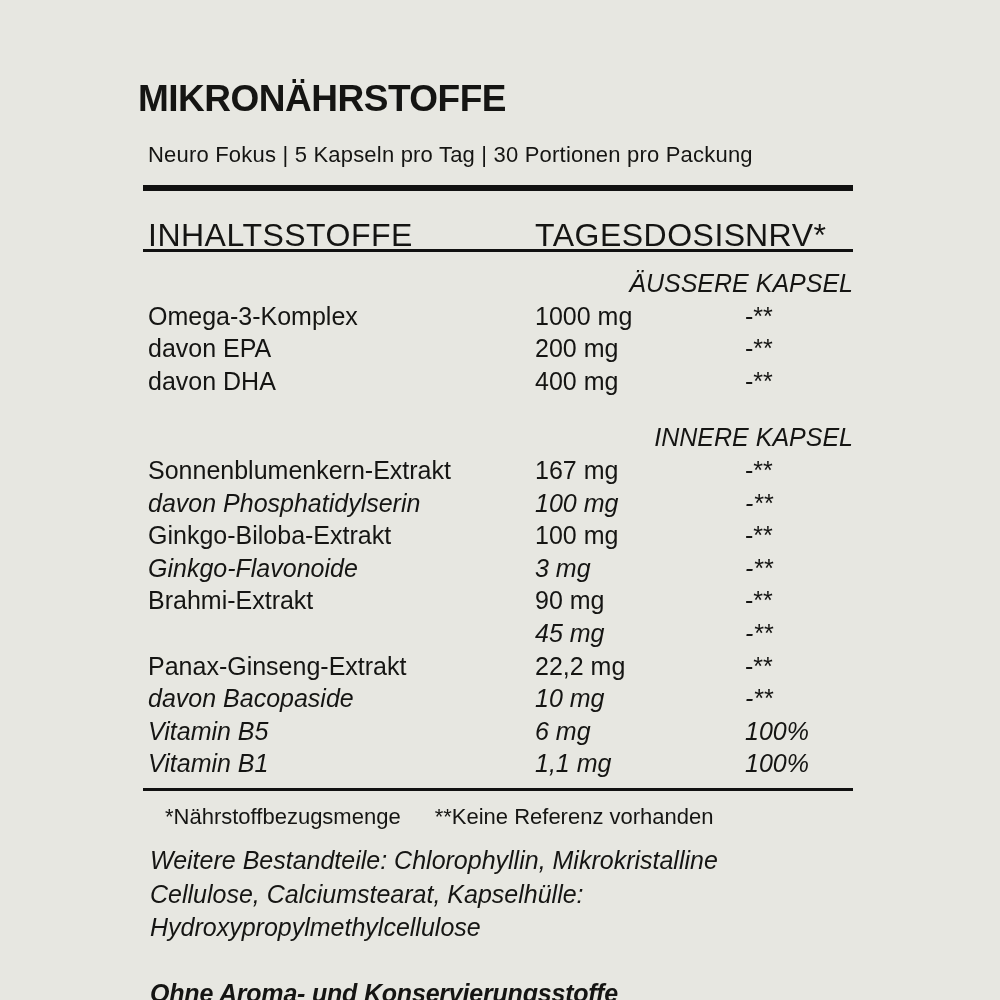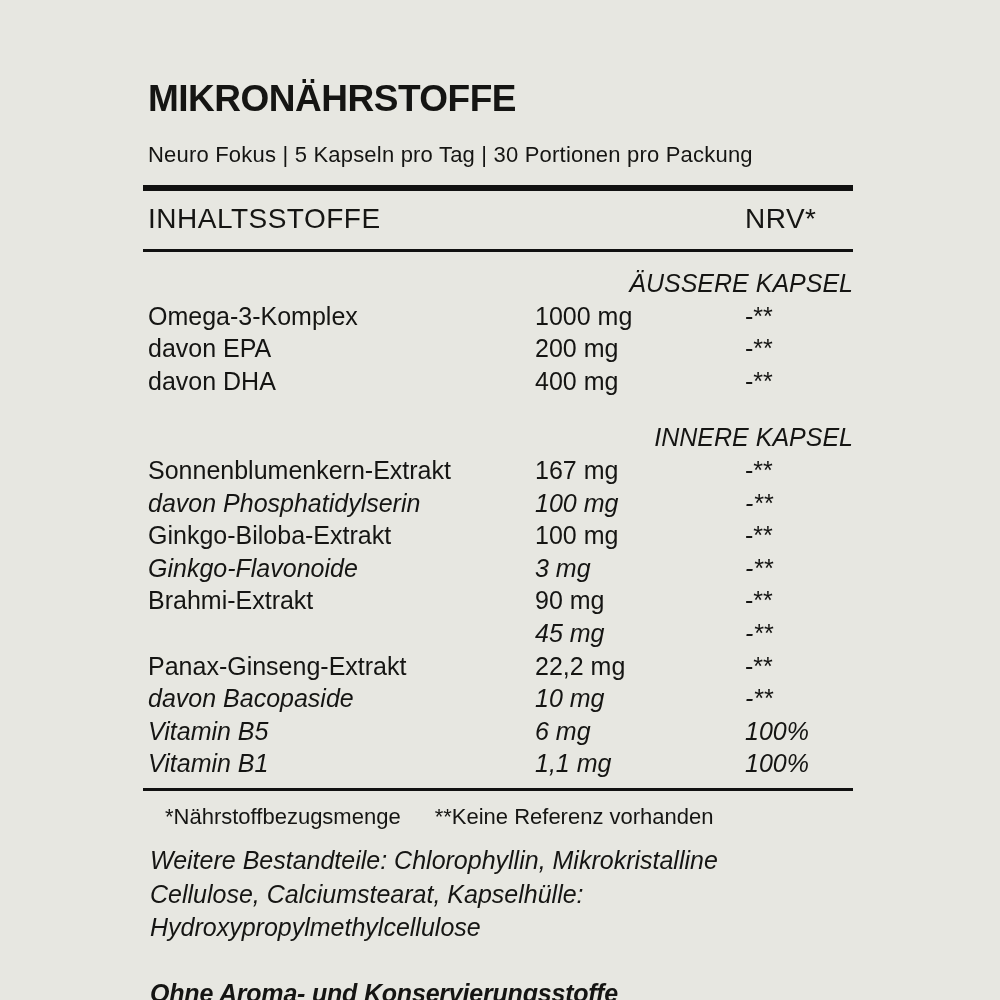--- a/index.html
+++ b/index.html
@@ -5,36 +5,36 @@
   html,body{margin:0;padding:0;}
   .sheet{
     position:relative;
     width:1000px;height:1000px;
     background:#e7e7e1;
     color:#151513;
     font-family:"Liberation Sans", sans-serif;
     overflow:hidden;
   }
   .title{
-    position:absolute;left:148px;top:78px;
+    position:absolute;left:138px;top:78px;
     font-size:37px;font-weight:700;letter-spacing:-0.5px;
     white-space:nowrap;
     text-align:center;
   }
   .subtitle{
     position:absolute;left:148px;top:142px;
     font-size:22px;letter-spacing:0.2px;white-space:nowrap;
   }
   .rule{position:absolute;left:143px;width:710px;background:#111;}
   .rule-thick{top:185px;height:6px;}
   .rule-thin{top:249px;height:3px;}
   .rule-bottom{top:788px;height:3px;}
   .cols{
-    position:absolute;left:143px;top:203px;width:710px;height:40px;
-    font-size:28px;letter-spacing:0.5px;text-align:right;
+    position:absolute;left:143px;top:217px;width:710px;height:40px;
+    font-size:32px;letter-spacing:0.5px;text-align:right;
   }
   .cols .c-name{position:absolute;left:5px;top:0;}
   .cols .c-dose{position:absolute;left:392px;top:0;}
   .cols .c-nrv{position:absolute;left:602px;top:0;}
   .tbody{
     position:absolute;left:143px;top:267px;width:710px;
     font-size:25px;line-height:32.6px;text-align:right;
   }
   .section + .section{margin-top:24px;}
   .section-label{
@@ -61,20 +61,21 @@
 
 <div class="sheet">
 
   <div class="title">MIKRONÄHRSTOFFE</div>
   <div class="subtitle">Neuro Fokus | 5 Kapseln pro Tag | 30 Portionen pro Packung</div>
 
   <div class="rule rule-thick"></div>
 
   <div class="cols">
     <span class="c-name">INHALTSSTOFFE</span>
+    <span class="c-dose">TAGESDOSIS</span>
     <span class="c-nrv">NRV*</span>
   </div>
 
   <div class="rule rule-thin"></div>
 
   <div class="tbody">
 
     <div class="section">
       <div class="section-label">ÄUSSERE KAPSEL</div>
       <div class="row">

